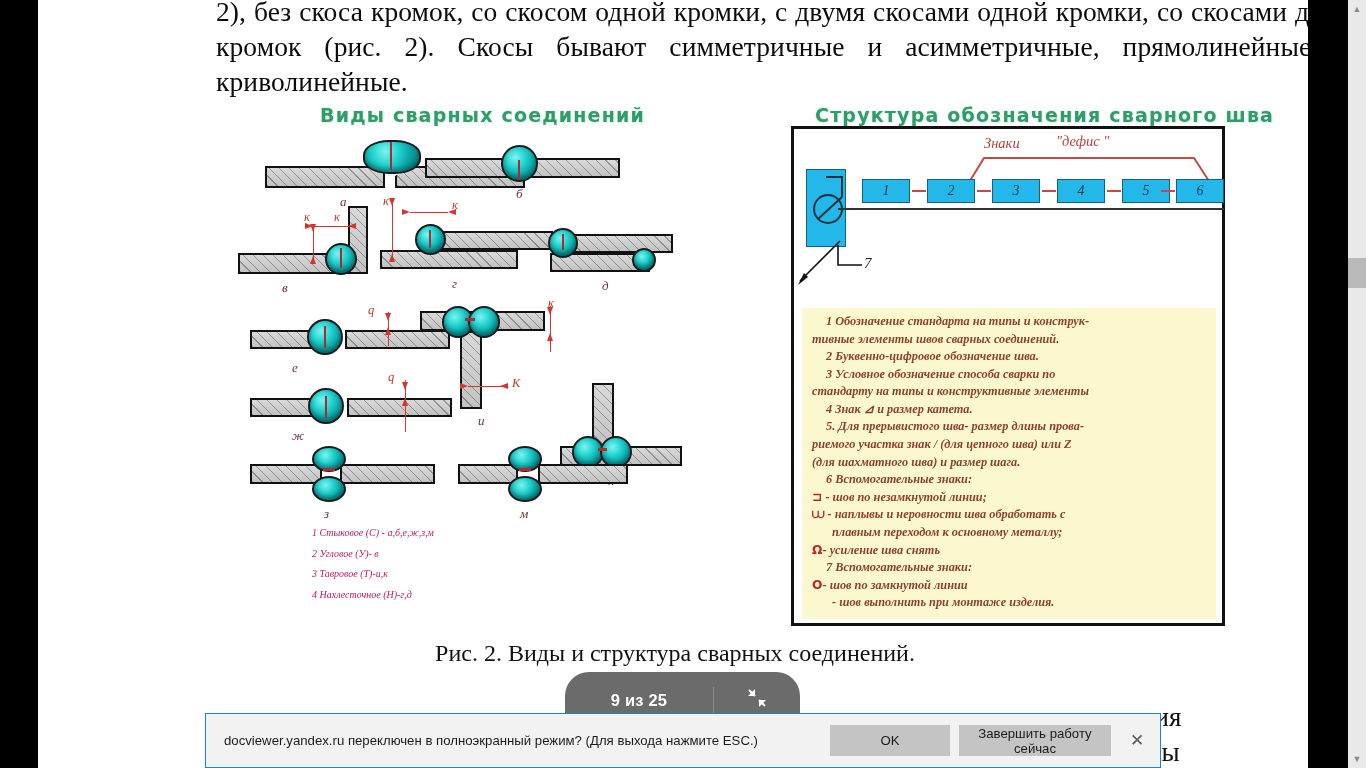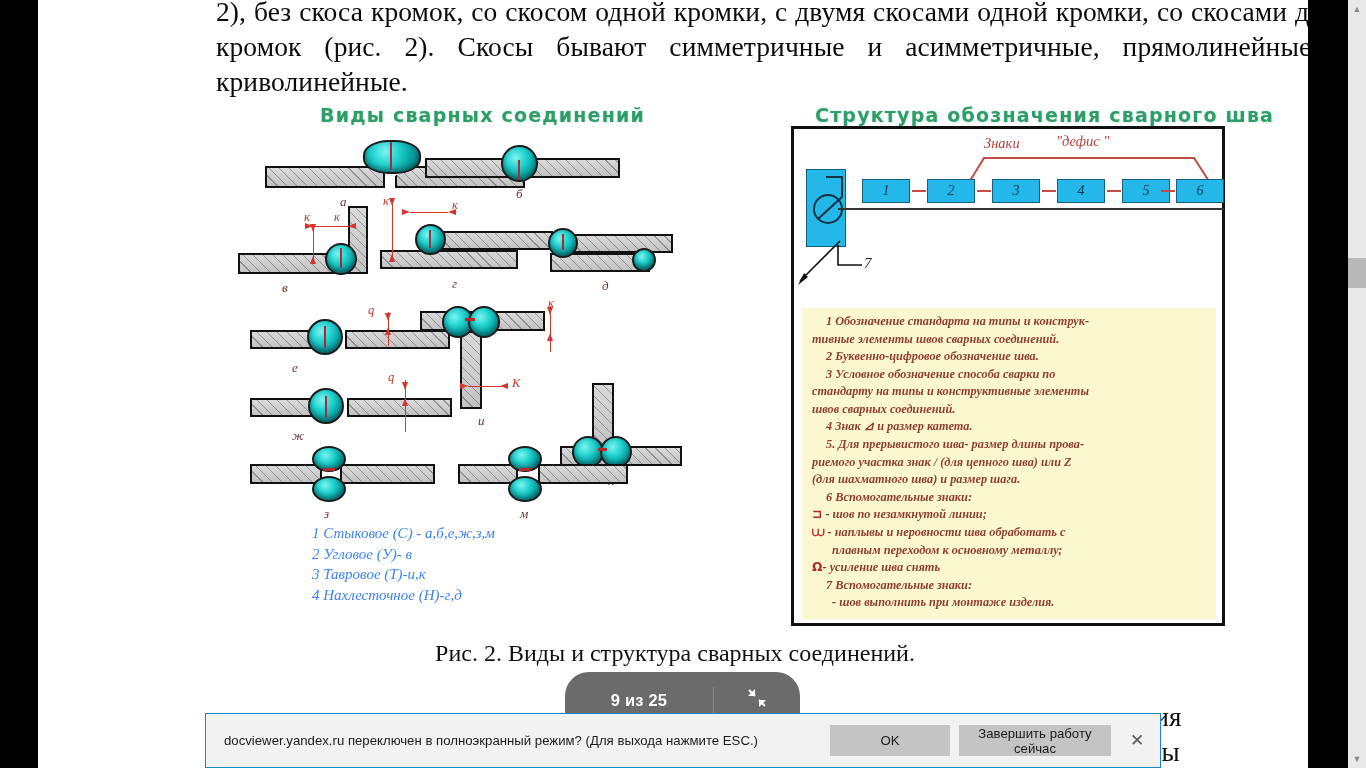--- a/index.html
+++ b/index.html
@@ -119,23 +119,23 @@
     font-size: 12.5px;
     color: #c0392b;
   }
 
   
   .weld-legend {
     position: absolute;
     left: 92px; top: 425px;
     font-family: "Liberation Serif", serif;
     font-style: italic;
-    font-size: 15px;
+    font-size: 10px;
     line-height: 20.5px;
-    color: #3b82f6;
+    color: #be185d;
     white-space: nowrap;
   }
 
   
   .struct-panel {
     position: absolute;
     left: 565px; top: 0;
     width: 440px; height: 540px;
   }
   .struct-frame {
@@ -515,31 +515,31 @@
             <div class="dash-red" style="left:367px; top:61px; width:14px;"></div>
 
             <div class="base-line" style="left:44px; top:79px; width:386px;"></div>
 
             <div class="note">
               <p><span>1  Обозначение  стандарта на типы и конструк-</span></p>
               <p class="noind"><span>тивные элементы швов сварных соединений.</span></p>
               <p><span>2 Буквенно-цифровое обозначение шва.</span></p>
               <p><span>3  Условное обозначение способа сварки по</span></p>
               <p class="noind"><span>стандарту на типы и конструктивные элементы</span></p>
-              <p class="noind"><span>швов сварных соединений.</span></p>
               <p><span>4 Знак ⊿ и размер катета.</span></p>
               <p><span>5.  Для прерывистого шва- размер длины прова-</span></p>
               <p class="noind"><span>риемого участка знак  /  (для цепного шва) или Z</span></p>
               <p class="noind"><span>(для шахматного шва) и размер шага.</span></p>
               <p><span>6   Вспомогательные знаки:</span></p>
               <p class="noind"><span class="sym">⊐</span> <span>- шов по незамкнутой линии;</span></p>
               <p class="noind"><span class="sym">⩊</span> <span>- наплывы и неровности шва обработать с</span></p>
               <p class="hang"><span>плавным переходом к основному металлу;</span></p>
               <p class="noind"><span class="sym">Ω</span><span>- усиление шва снять</span></p>
               <p><span>7     Вспомогательные знаки:</span></p>
+              <p class="noind"><span class="sym">O</span><span>- шов по замкнутой линии</span></p>
               <p class="hang"><span>- шов выполнить при монтаже изделия.</span></p>
             </div>
           </div>
         </div>
       </div>
     </div>
 
     <div class="figure-caption">Рис. 2. Виды и структура сварных соединений.</div>
 
     <div class="tail-text">ения

